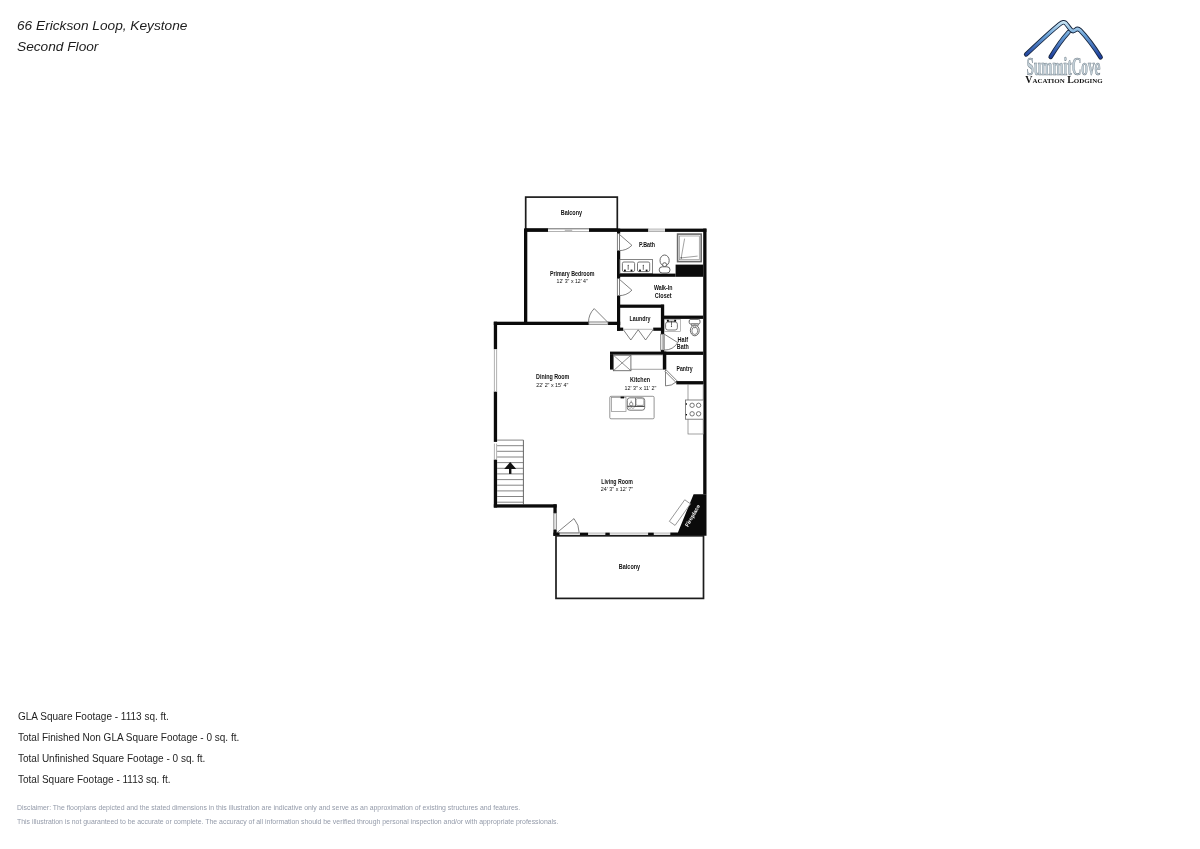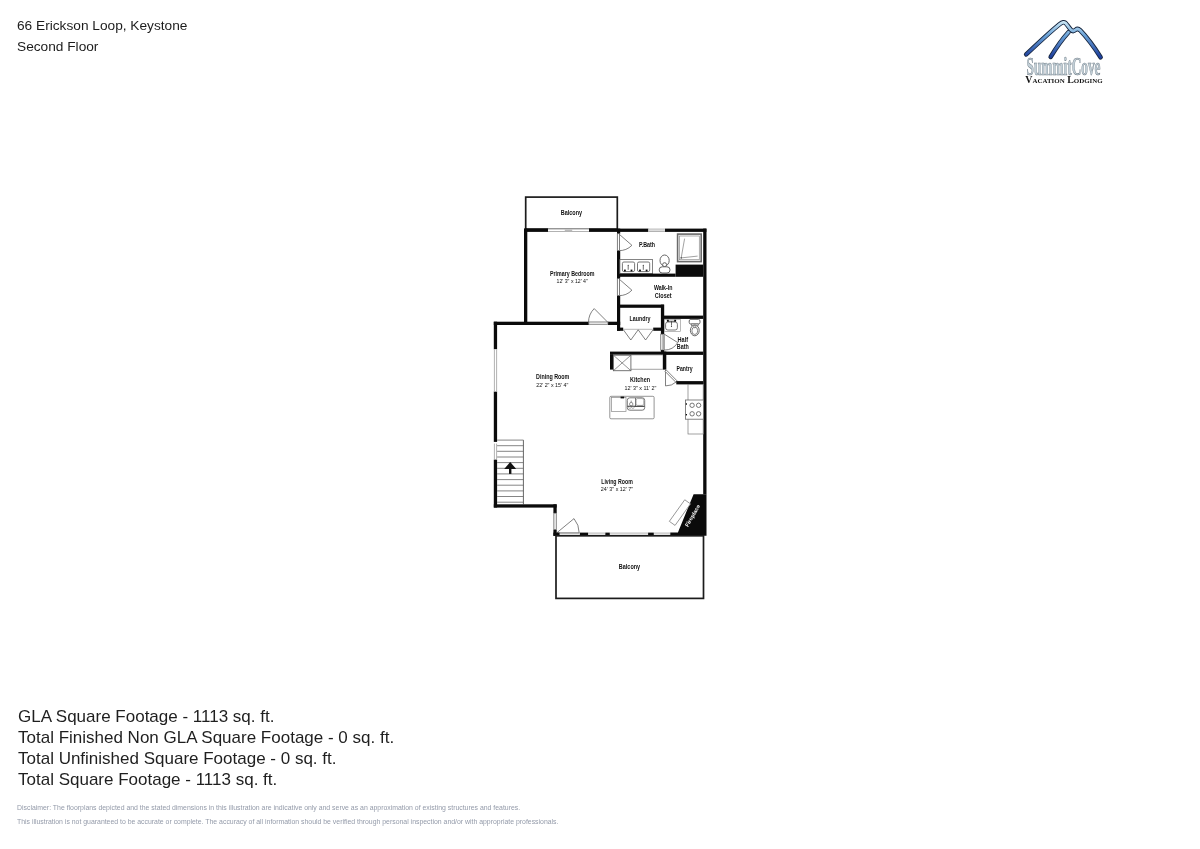--- a/index.html
+++ b/index.html
@@ -3,21 +3,21 @@
 <meta charset="utf-8">
 <style>
   html,body{margin:0;padding:0;background:#ffffff;}
   body{width:1200px;height:849px;position:relative;font-family:"Liberation Sans",sans-serif;overflow:hidden;}
   .abs{position:absolute;}
   svg, .abs{transform:translateZ(0);}
 </style>
 </head>
 <body>
 
-<div class="abs" style="left:17px;top:16.4px;font-size:13.7px;line-height:20.4px;color:#1c1c1c;">66 Erickson Loop, Keystone<br>Second Floor</div>
+<div class="abs" style="left:17px;top:16.4px;font-size:13.7px;line-height:20.4px;color:#1c1c1c;font-style:italic;">66 Erickson Loop, Keystone<br>Second Floor</div>
 
 <svg class="abs" style="left:1015px;top:10px;" width="100" height="85" viewBox="1015 10 100 85">
   <defs>
     <linearGradient id="mg" x1="0" y1="21" x2="0" y2="57" gradientUnits="userSpaceOnUse">
       <stop offset="0" stop-color="#cfeaf6"></stop>
       <stop offset="0.4" stop-color="#6ba3d8"></stop>
       <stop offset="1" stop-color="#1d3e9c"></stop>
     </linearGradient>
   </defs>
 
@@ -315,15 +315,15 @@
     </g>
     <text transform="translate(694.2,516.5) rotate(-60)" text-anchor="middle" font-size="5.4" font-weight="bold" fill="#ffffff" textLength="25" lengthAdjust="spacingAndGlyphs">Fireplace</text>
   </g>
 
   <rect x="556" y="535.8" width="147.5" height="62.6" fill="none" stroke="#1c1c1c" stroke-width="1.7"></rect>
 
   <text x="629.5" y="569.1" text-anchor="middle" font-size="7.2" font-weight="bold" fill="#111" textLength="21.3" lengthAdjust="spacingAndGlyphs">Balcony</text>
   </g>
 </svg>
 
-<div class="abs" style="left:18px;top:706px;font-size:17px;line-height:21px;color:#1f1f1f;">GLA Square Footage - 1113 sq. ft.<br>Total Finished Non GLA Square Footage - 0 sq. ft.<br>Total Unfinished Square Footage - 0 sq. ft.<br>Total Square Footage - 1113 sq. ft.</div>
+<div class="abs" style="left:18px;top:706px;font-size:10px;line-height:21px;color:#1f1f1f;">GLA Square Footage - 1113 sq. ft.<br>Total Finished Non GLA Square Footage - 0 sq. ft.<br>Total Unfinished Square Footage - 0 sq. ft.<br>Total Square Footage - 1113 sq. ft.</div>
 
 <div class="abs" style="left:17px;top:800.5px;font-size:6.9px;line-height:14.4px;color:#939aa9;">Disclaimer: The floorplans depicted and the stated dimensions in this illustration are indicative only and serve as an approximation of existing structures and features.<br>This illustration is not guaranteed to be accurate or complete. The accuracy of all information should be verified through personal inspection and/or with appropriate professionals.</div>
 
 </body></html>

